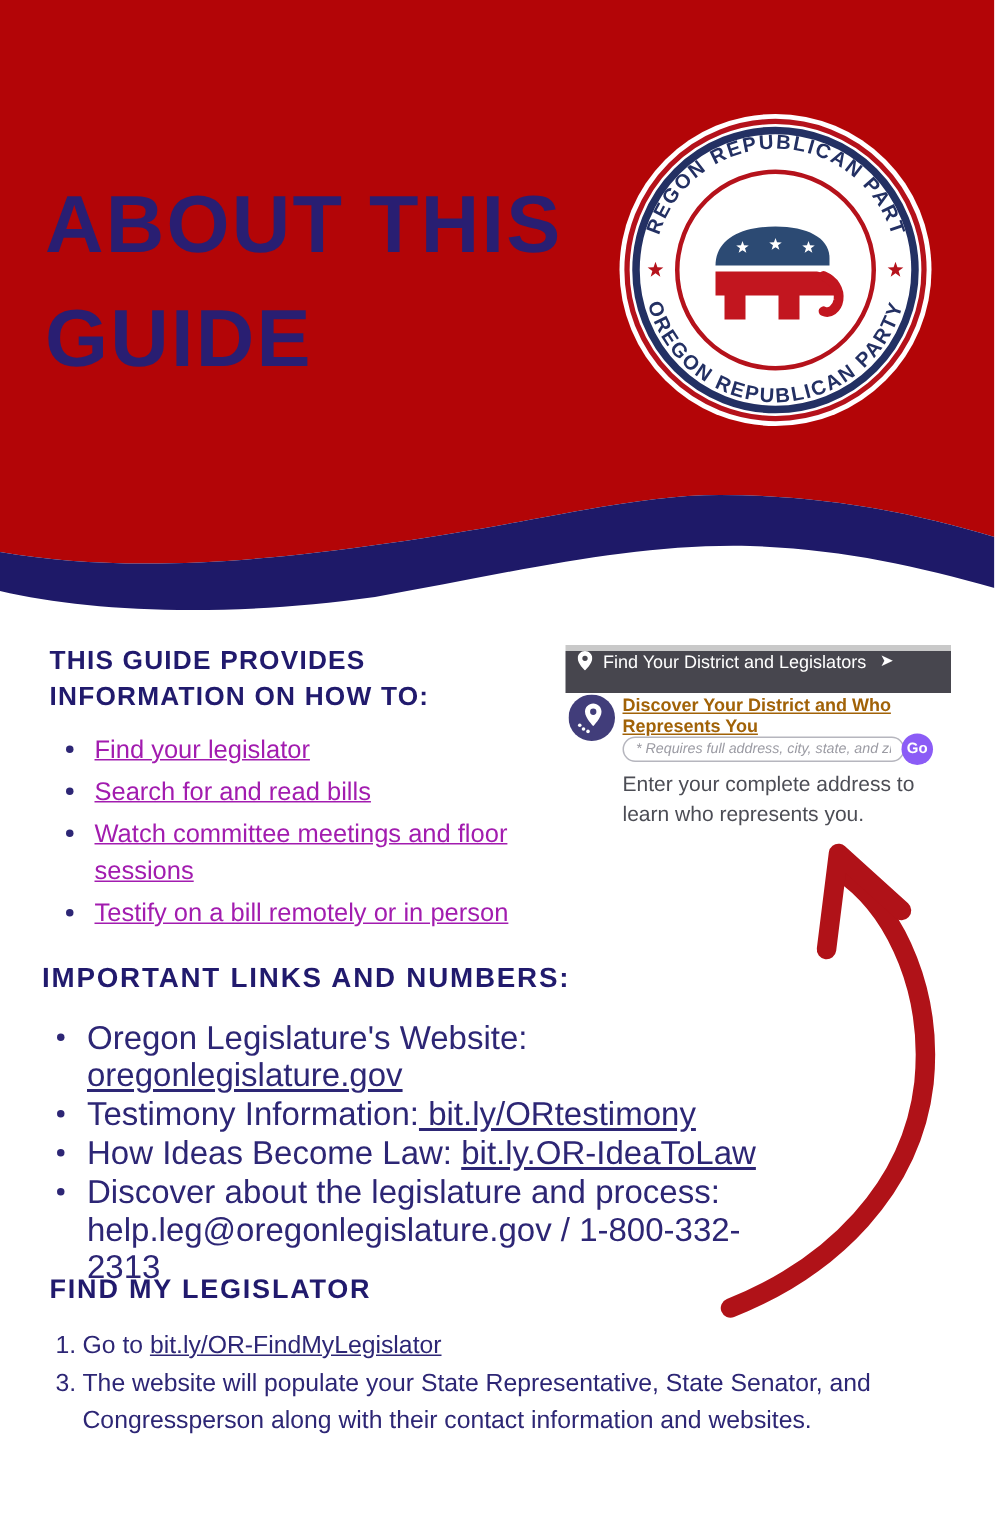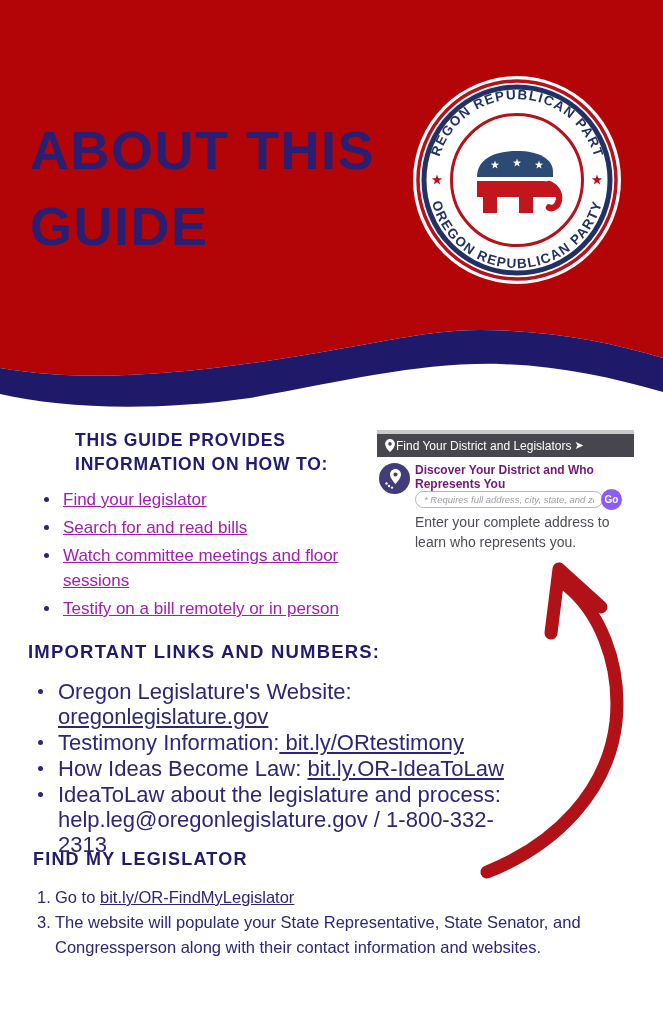--- a/index.html
+++ b/index.html
@@ -11,21 +11,21 @@
   .hero-svg{position:absolute;left:0;top:0;display:block;}
   .hero-title{
     position:absolute;left:30px;top:112px;
     font-size:54px;font-weight:bold;line-height:76px;letter-spacing:1.5px;
     color:#291e72;
   }
   .logo-svg{position:absolute;left:412px;top:75px;}
   .logo-arc-text{font-size:13.5px;font-weight:bold;letter-spacing:1.3px;fill:#233063;}
   
   .h-guide{position:absolute;left:33px;top:428px;width:315px;
-    font-size:17.5px;font-weight:bold;letter-spacing:.8px;line-height:24px;color:#211a6d;margin-left:42px;}
+    font-size:17.5px;font-weight:bold;letter-spacing:.8px;line-height:24px;color:#211a6d;}
   .h-links{position:absolute;left:28px;top:641px;
     font-size:18.5px;font-weight:bold;letter-spacing:1.2px;color:#211a6d;}
   .h-find{position:absolute;left:33px;top:849px;
     font-size:18px;font-weight:bold;letter-spacing:1.2px;color:#211a6d;}
   
   ul,ol{margin:0;padding:0;list-style:none;}
   .list-guide{position:absolute;left:36px;top:487px;width:312px;}
   .list-guide li{position:relative;padding-left:27px;margin-bottom:3px;
     font-size:17px;line-height:25px;color:#2d2675;}
   .list-guide li a{color:#a21caf;text-decoration:underline;}
@@ -36,27 +36,27 @@
     font-size:22px;line-height:25px;color:#2d2675;}
   .list-links li a{color:#2d2675;text-decoration:underline;}
   .list-links .line2{display:block;}
   .list-steps{position:absolute;left:37px;top:885px;width:570px;}
   .list-steps li{padding-left:18px;font-size:16.5px;line-height:25px;color:#2d2675;}
   .list-steps .num{display:inline-block;width:18px;margin-left:-18px;}
   .list-steps li a{color:#2d2675;text-decoration:underline;}
   
   .widget{position:absolute;left:377px;top:430px;width:257px;height:112px;background:#ffffff;}
   .widget-topstrip{position:absolute;left:0;top:0;width:100%;height:4px;background:#c9c9c9;}
-  .widget-bar{position:absolute;left:0;top:4px;width:100%;height:23px;background:#47464e;
-    display:flex;align-items:center;gap:1px;padding:0 8px;box-sizing:border-box;
+  .widget-bar{position:absolute;left:0;top:4px;width:100%;height:28px;background:#47464e;
+    display:flex;align-items:flex-start;gap:7px;padding:0 8px;box-sizing:border-box;
     color:#ffffff;font-size:12px;cursor:pointer;}
   .widget-bar .bar-arrow{font-size:11px;margin-left:2px;}
   .widget-icon{position:absolute;left:2px;top:33px;}
   .widget-title{position:absolute;left:38px;top:33px;width:210px;
-    font-size:12px;font-weight:bold;line-height:14px;color:#701a75;}
+    font-size:12px;font-weight:bold;line-height:14px;color:#a16207;text-decoration:underline;}
   .widget-input{position:absolute;left:38px;top:61px;width:170px;height:15px;
     border:1px solid #b6b6be;border-radius:9px;padding:0 8px;
     font-family:"Liberation Sans",sans-serif;font-size:9.5px;color:#55565e;outline:none;}
   .widget-input::placeholder{font-style:italic;color:#9b9ba3;}
   .widget-go{position:absolute;left:224px;top:59px;width:21px;height:21px;border-radius:50%;
     background:#8b5cf6;border:none;color:#ffffff;font-size:10px;font-weight:bold;
     display:flex;align-items:center;justify-content:center;cursor:pointer;
     font-family:"Liberation Sans",sans-serif;}
   .widget-caption{position:absolute;left:38px;top:82px;width:212px;
     font-size:14px;line-height:20px;color:#4c4d55;}
@@ -140,21 +140,21 @@
     <li class="dot">
       <span>Oregon Legislature's Website: </span><a href="#">oregonlegislature.gov</a>
     </li>
     <li class="dot">
       <span>Testimony Information:</span><a href="#"> bit.ly/ORtestimony</a>
     </li>
     <li class="dot">
       <span>How Ideas Become Law: </span><a href="#">bit.ly.OR-IdeaToLaw</a>
     </li>
     <li class="dot">
-      <span>IdeaToLaw about the legislature and process:</span>
+      <span>Discover about the legislature and process:</span>
       <span class="line2">help.leg@oregonlegislature.gov / 1-800-332-2313</span>
     </li>
   </ul>
 
   <div class="h-find">FIND MY LEGISLATOR</div>
   <ol class="list-steps">
     <li>
       <span class="num">1.</span><span>Go to </span><a href="#">bit.ly/OR-FindMyLegislator</a>
     </li>
     <li>

